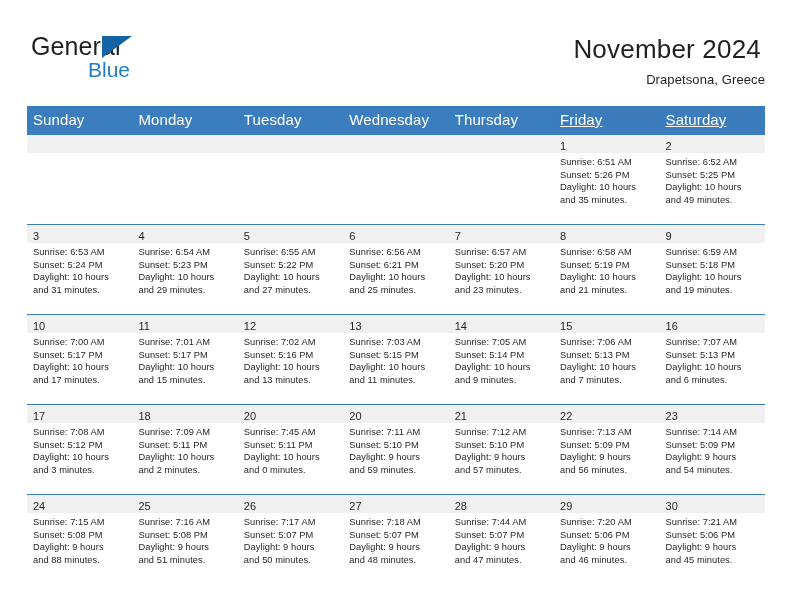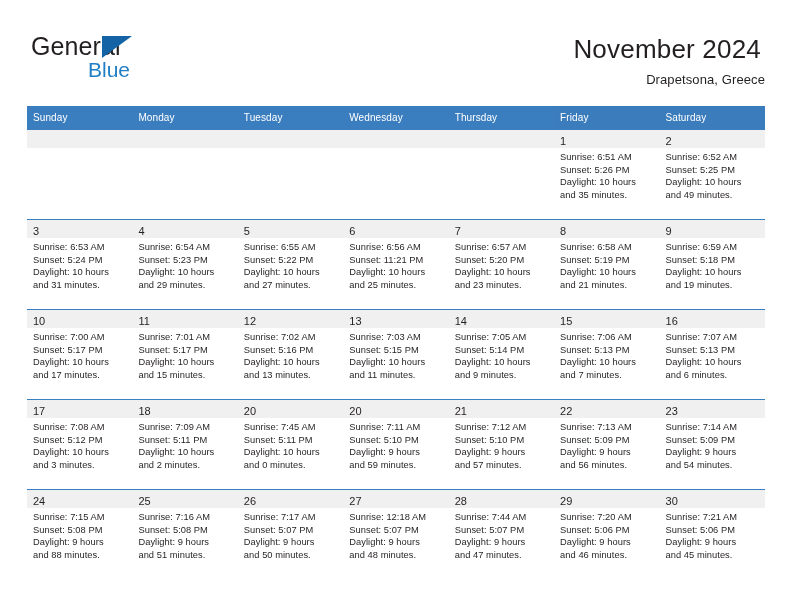--- a/index.html
+++ b/index.html
@@ -91,30 +91,31 @@
     position: absolute;
     left: 27px;
     top: 106px;
     width: 738px;
     border-collapse: collapse;
     table-layout: fixed;
   }
   .calendar th {
     background: #3b7ebf;
     color: #ffffff;
-    font-size: 10px;
+    font-size: 15px;
     font-weight: normal;
     text-align: left;
     padding: 5px 0 6px 6px;
     height: 12px;
     letter-spacing: 0.1px;
     border: none;
   }
   .calendar th.weekend {
     background: #3a7cbc;
+    text-decoration: underline;
   }
   .calendar td {
     vertical-align: top;
     padding: 0;
     width: 105.4px;
     height: 89px;
     border-top: 1px solid #3b7ebf;
     background: #ffffff;
   }
   .calendar tr.week-row td {
@@ -294,21 +295,21 @@
                 <div class="cell-line">Daylight: 10 hours</div>
                 <div class="cell-line">and 27 minutes.</div>
               </div>
             </div>
           </td>
           <td>
             <div class="cell-inner">
               <div class="daynum-band"><span class="daynum">6</span></div>
               <div class="cell-body">
                 <div class="cell-line">Sunrise: 6:56 AM</div>
-                <div class="cell-line">Sunset: 11:21 PM</div>
+                <div class="cell-line">Sunset: 6:21 PM</div>
                 <div class="cell-line">Daylight: 10 hours</div>
                 <div class="cell-line">and 25 minutes.</div>
               </div>
             </div>
           </td>
           <td>
             <div class="cell-inner">
               <div class="daynum-band"><span class="daynum">7</span></div>
               <div class="cell-body">
                 <div class="cell-line">Sunrise: 6:57 AM</div>
@@ -530,21 +531,21 @@
                 <div class="cell-line">Sunset: 5:07 PM</div>
                 <div class="cell-line">Daylight: 9 hours</div>
                 <div class="cell-line">and 50 minutes.</div>
               </div>
             </div>
           </td>
           <td>
             <div class="cell-inner">
               <div class="daynum-band"><span class="daynum">27</span></div>
               <div class="cell-body">
-                <div class="cell-line">Sunrise: 12:18 AM</div>
+                <div class="cell-line">Sunrise: 7:18 AM</div>
                 <div class="cell-line">Sunset: 5:07 PM</div>
                 <div class="cell-line">Daylight: 9 hours</div>
                 <div class="cell-line">and 48 minutes.</div>
               </div>
             </div>
           </td>
           <td>
             <div class="cell-inner">
               <div class="daynum-band"><span class="daynum">28</span></div>
               <div class="cell-body">

